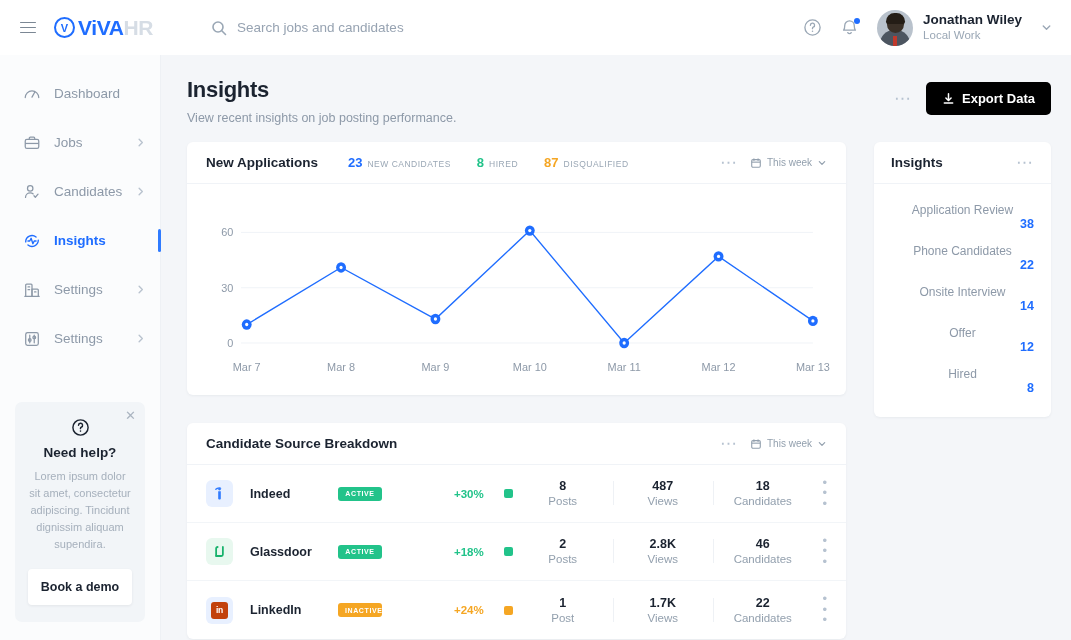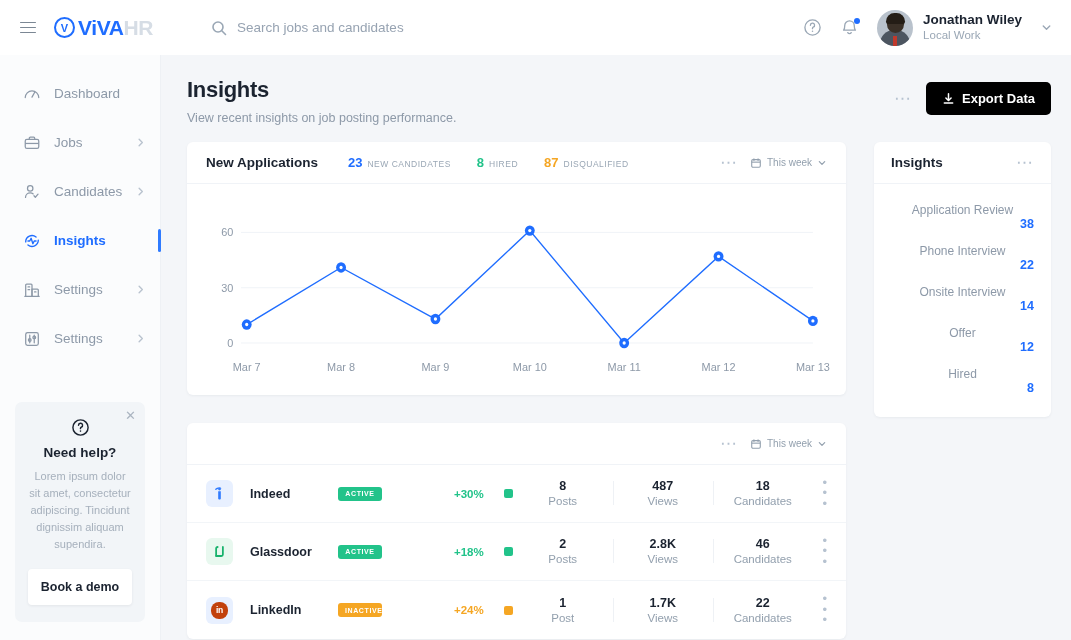--- a/index.html
+++ b/index.html
@@ -415,20 +415,21 @@
                   <text x="344" y="173" text-anchor="middle" fill="#8d99a8" font-size="11.5" font-family="&quot;Liberation Sans&quot;, sans-serif">Mar 10</text>
                   <text x="443.3333333333333" y="173" text-anchor="middle" fill="#8d99a8" font-size="11.5" font-family="&quot;Liberation Sans&quot;, sans-serif">Mar 11</text>
                   <text x="542.6666666666667" y="173" text-anchor="middle" fill="#8d99a8" font-size="11.5" font-family="&quot;Liberation Sans&quot;, sans-serif">Mar 12</text>
                   <text x="642" y="173" text-anchor="middle" fill="#8d99a8" font-size="11.5" font-family="&quot;Liberation Sans&quot;, sans-serif">Mar 13</text>
                 </svg>
             </div>
           </div>
 
           <div class="card" style="margin-top:28px">
             <div class="card-head">
+              <span class="card-title">Candidate Source Breakdown</span>
               <div class="head-right">
                 <span class="dots-h" style="margin-right:0">⋯</span>
                 <span class="period">
                   <span style="display:flex">
                     <svg width="12" height="12" viewBox="0 0 14 14" fill="none" stroke="currentColor" stroke-width="1.3">
                       <rect x="2" y="3" width="10" height="9" rx="1.4"></rect>
                       <path d="M2 6h10"></path>
                         <path d="M4.6 2v2M9.4 2v2" stroke-linecap="round"></path>
                     </svg>
                   </span>
@@ -507,21 +508,21 @@
                 <div class="dots-v">
                     <i>•</i>
                     <i>•</i>
                     <i>•</i>
                   </div>
               </div>
             </div>
 
             <div class="src-row">
               <span class="src-ico" style="background:#e8f0ff;">
-                <span style="width:17px;height:17px;border-radius:8px;background:#c2410c;display:flex;align-items:center;justify-content:center;color:#fff;font-size:8.5px;font-weight:bold;letter-spacing:-0.2px">in</span>
+                <span style="width:17px;height:17px;border-radius:3px;background:#c2410c;display:flex;align-items:center;justify-content:center;color:#fff;font-size:8.5px;font-weight:bold;letter-spacing:-0.2px">in</span>
               </span>
               <span class="src-name">LinkedIn</span>
               <span class="badge" style="background:#f5a623">INACTIVE</span>
               <span class="trend" style="color:#f5a623">
                 <span>+24%</span>
                 <span class="trend-box" style="background:#f5a623"></span>
               </span>
               <div class="metrics">
                 <div class="metric">
                   <div class="metric-num">1</div>
@@ -550,21 +551,21 @@
             <div class="card-head" style="padding:0 17px">
               <span class="card-title">Insights</span>
               <span class="dots-h" style="margin-left:auto;margin-right:0">⋯</span>
             </div>
             <div class="pipe-list">
               <div class="pipe-row">
                 <span class="pipe-lbl">Application Review</span>
                 <span class="pipe-val">38</span>
               </div>
               <div class="pipe-row">
-                <span class="pipe-lbl">Phone Interview</span>
+                <span class="pipe-lbl">Phone Candidates</span>
                 <span class="pipe-val">22</span>
               </div>
               <div class="pipe-row">
                 <span class="pipe-lbl">Onsite Interview</span>
                 <span class="pipe-val">14</span>
               </div>
               <div class="pipe-row">
                 <span class="pipe-lbl">Offer</span>
                 <span class="pipe-val">12</span>
               </div>

